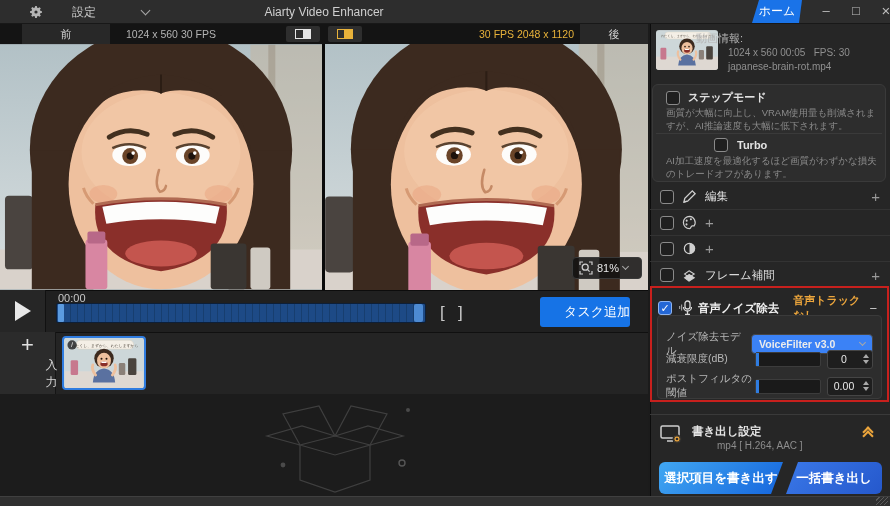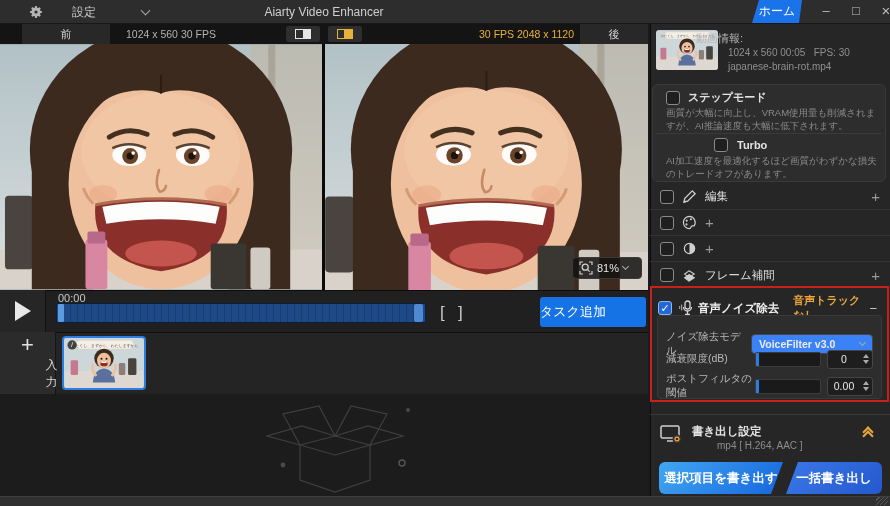--- a/index.html
+++ b/index.html
@@ -27,21 +27,21 @@
 
   
   .playrow { left:0; top:290px; width:648px; height:42px; background:#202020; border-top:1px solid #0c0c0c; }
   .playbtn { left:0; top:290px; width:46px; height:42px; background:#262626; border-right:1px solid #111; display:flex; align-items:center; justify-content:center; cursor:pointer; }
   .tri { width:0; height:0; border-left:16px solid #e8e8e8; border-top:10px solid transparent; border-bottom:10px solid transparent; }
   .tl-time { left:58px; top:292px; color:#c8c8c8; font-size:11px; }
   .tl-track { left:56px; top:303px; width:370px; height:20px; background:repeating-linear-gradient(90deg,#1d4a86 0 6px,#173e6f 6px 7px); border:1px solid #0d1f38; border-radius:2px; cursor:pointer; }
   .tl-head { left:58px; top:304px; width:6px; height:18px; background:#5b9be0; border-radius:1px; }
   .tl-end { left:414px; top:304px; width:9px; height:18px; background:#4d8ad2; border-radius:2px; }
   .bracket { top:300px; color:#c9c9c9; font-size:17px; line-height:26px; cursor:pointer; }
-  .addtask { left:540px; top:297px; width:106px; height:30px; background:#1673e6; border-radius:3px; color:#fff; font-size:13px; text-align:left; line-height:30px; cursor:pointer; }
+  .addtask { left:540px; top:297px; width:90px; height:30px; background:#1673e6; border-radius:3px; color:#fff; font-size:13px; text-align:right; line-height:30px; cursor:pointer; }
 
   
   .inputrow { left:0; top:332px; width:648px; height:62px; background:#242424; border-top:1px solid #101010; }
   .addinput { left:0; top:332px; width:56px; height:62px; background:#2b2b2b; border-right:1px solid #151515; display:flex; flex-direction:column; align-items:center; justify-content:center; gap:2px; cursor:pointer; }
   .addinput .plus { color:#e0e0e0; font-size:22px; line-height:20px; font-weight:300; }
   .addinput .lbl { color:#d6d6d6; font-size:12px;margin-left:48px; }
   .clip { left:62px; top:336px; width:84px; height:54px; border:2px solid #2f7ce0; border-radius:4px; overflow:hidden; background:#cdd7d9; cursor:pointer; }
 
   .emptyarea { left:0; top:394px; width:648px; height:102px; background:#1c1c1c; }
   .bottomstrip { left:0; top:496px; width:890px; height:10px; background:#303030; border-top:1px solid #404040; }

